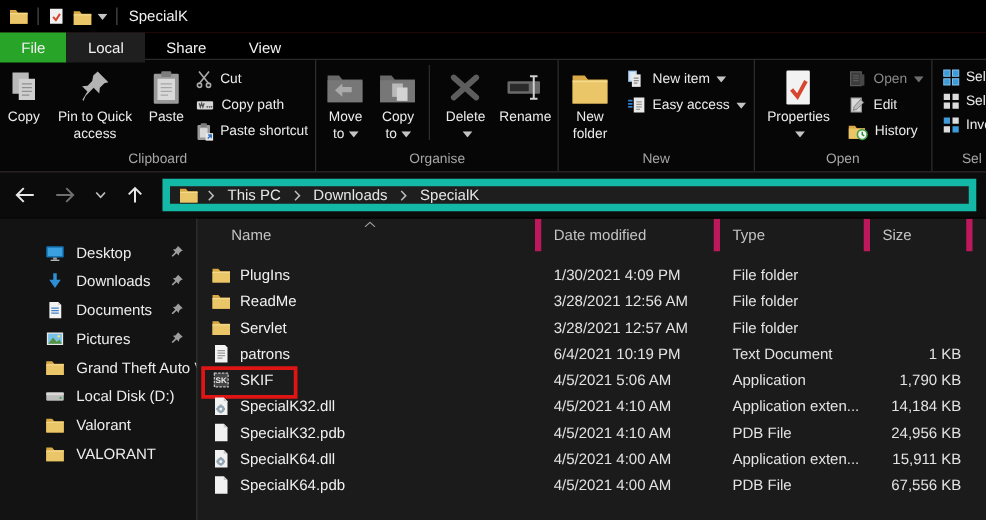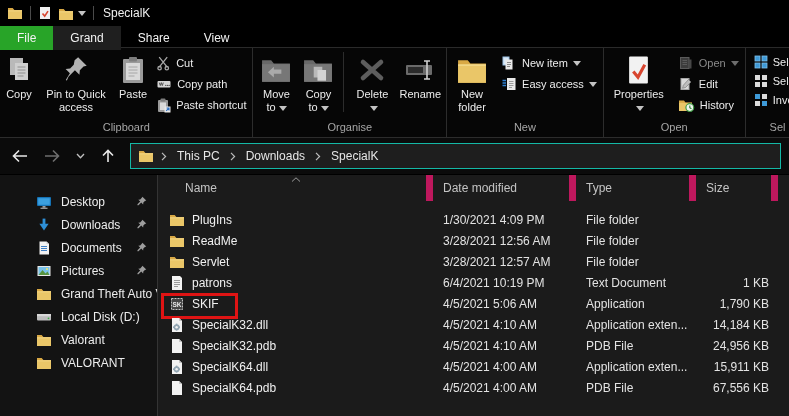--- a/index.html
+++ b/index.html
@@ -31,36 +31,36 @@
   .cin{display:inline-block;vertical-align:middle;margin-left:3px;}
   .rsmallcol{display:flex;flex-direction:column;justify-content:flex-start;gap:5px;padding:6px 4px 0 6px;}
   .rsmall{display:flex;align-items:center;gap:5px;white-space:nowrap;color:#ececec;}
   .rsmall .dimtxt{color:#8a8a8a;}
   .innersep{width:1px;background:#2c2c2c;margin:3px 4px 6px;}
   .rgl{text-align:center;color:#a6a6a6;padding:3px 6px 4px;white-space:nowrap;}
 
   
   .nav{height:37px;display:flex;align-items:center;background:#0b0b0b;padding:0 8px 0 10px;gap:12px;border-bottom:1px solid #000;}
   .navbtn{display:flex;align-items:center;justify-content:center;width:20px;height:22px;}
-  .addrbar{flex:1;height:26px;border:1px solid #14b8a6;background:#1e1e1e;display:flex;align-items:center;
+  .addrbar{flex:1;height:26px;border:6px solid #14b8a6;background:#1e1e1e;display:flex;align-items:center;
     padding:0 7px;gap:7px;font-size:12px;color:#e6e6e6;}
   .crumb{padding:1px 3px;}
 
   
   .main{display:flex;height:241px;background:#1b1b1b;}
   .sidebar{width:158px;background:#131313;border-right:1px solid #343434;padding-top:15px;font-size:12px;flex-shrink:0;}
   .side-root{height:24px;display:flex;align-items:center;gap:9px;padding-left:24px;color:#f0f0f0;}
   .side-item{height:23px;display:flex;align-items:center;gap:9px;padding-left:36px;color:#ededed;}
   .sicon{width:16px;height:16px;flex-shrink:0;}
   .slabel{white-space:nowrap;overflow:hidden;}
   .spin{margin-left:auto;margin-right:10px;width:11px;height:11px;flex-shrink:0;}
 
   .pane{flex:1;position:relative;font-size:12px;overflow:hidden;}
   .phead{height:26px;display:flex;color:#c4c4c4;position:relative;}
-  .hcell{display:flex;align-items:center;padding-left:10px;border-right:7px solid #be185d;}
+  .hcell{display:flex;align-items:center;padding-left:10px;border-right:5px solid #be185d;}
   .hname{width:275px;padding-left:27px;}
   .hdate{width:143px;} .htype{width:120px;} .hsize{width:82px;}
   .sortcaret{position:absolute;left:133px;top:2px;}
   .flist{margin-top:8px;}
   .frow{height:21px;display:flex;align-items:center;}
   .cname{width:275px;display:flex;align-items:center;gap:7px;padding-left:11px;position:relative;color:#f1f1f1;}
   .ficon{width:16px;height:16px;flex-shrink:0;}
   .fname{white-space:nowrap;}
   .cdate{width:143px;padding-left:10px;color:#e3e3e3;}
   .ctype{width:120px;padding-left:10px;color:#e3e3e3;white-space:nowrap;overflow:hidden;}
@@ -100,21 +100,21 @@
             <path d="M0 0h8L4 5z" fill="#c3c3c3"></path>
           </svg>
         </span>
     </span>
     <span class="tsep"></span>
     <span class="title-text">SpecialK</span>
   </div>
 
   <div class="tabs">
     <div class="tab tab-file">File</div>
-    <div class="tab tab-home">Grand</div>
+    <div class="tab tab-home">Local</div>
     <div class="tab">Share</div>
     <div class="tab">View</div>
   </div>
 
   <div class="ribbon">
 
     <div class="rgroup">
       <div class="rcontent">
         <div class="rbig">
           <span class="ricon-lg">

